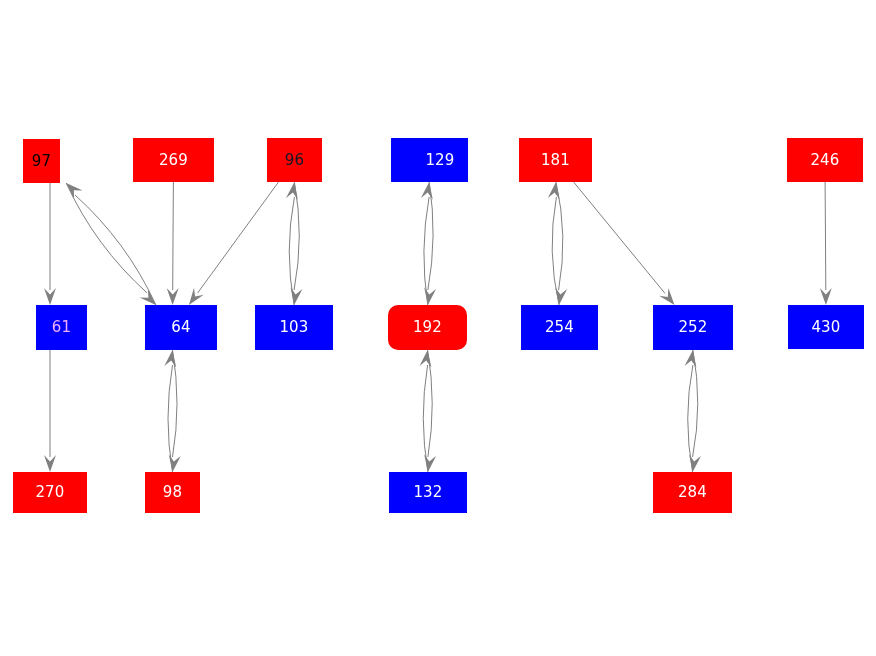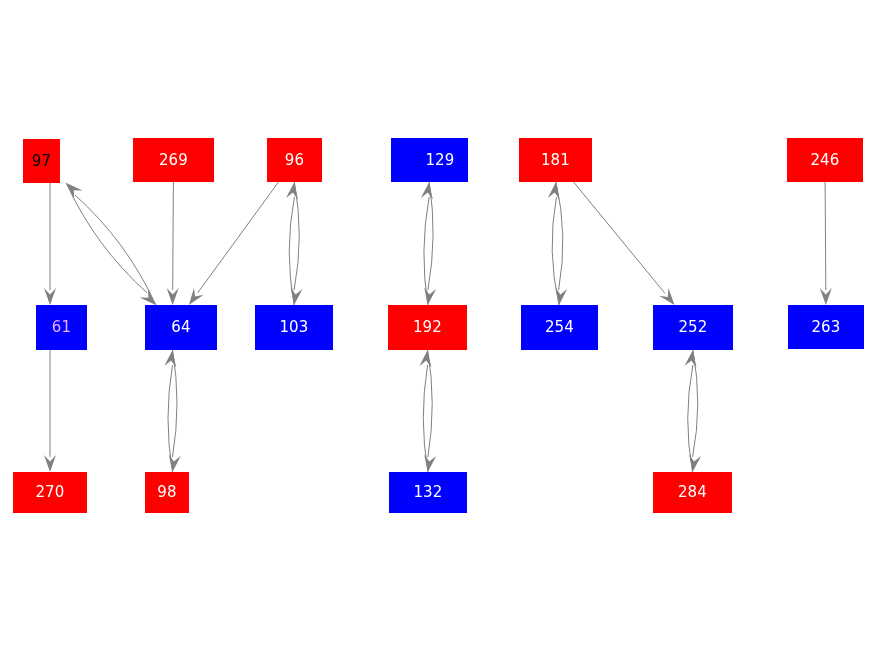--- a/index.html
+++ b/index.html
@@ -101,57 +101,57 @@
       <path class="edge-path" d="M 172.5 472.0 Q 163.5 418.5 172.5 365.0"></path>
       <path class="edge-head" d="M 172.5 350.0 L 176.2 367.6 L 171.1 360.5 L 164.3 366.1 Z"></path>
     </svg>
   <div id="node-layer">
       <div class="gnode" style="left: 23px; top: 139px; width: 37px; height: 44px; background: rgb(255, 0, 0); color: #000000;">
         <span class="gnode-label">97</span>
       </div>
       <div class="gnode" style="left: 133px; top: 138px; width: 81px; height: 44px; background: rgb(255, 0, 0); color: rgb(255, 255, 255);">
         <span class="gnode-label">269</span>
       </div>
-      <div class="gnode" style="left: 267px; top: 138px; width: 55px; height: 44px; background: rgb(255, 0, 0); color: #ffffff;">
+      <div class="gnode" style="left: 267px; top: 138px; width: 55px; height: 44px; background: rgb(255, 0, 0); color: #0f172a;">
         <span class="gnode-label">96</span>
       </div>
       <div class="gnode" style="left: 391px; top: 138px; width: 77px; height: 44px; background: rgb(0, 0, 255); color: rgb(255, 255, 255); padding-left: 21px;">
         <span class="gnode-label">129</span>
       </div>
       <div class="gnode" style="left: 519px; top: 138px; width: 73px; height: 44px; background: rgb(255, 0, 0); color: rgb(255, 255, 255);">
         <span class="gnode-label">181</span>
       </div>
       <div class="gnode" style="left: 787px; top: 138px; width: 76px; height: 44px; background: rgb(255, 0, 0); color: rgb(255, 255, 255);">
         <span class="gnode-label">246</span>
       </div>
       <div class="gnode" style="left: 36px; top: 305px; width: 51px; height: 45px; background: rgb(0, 0, 255); color: #f0abfc;">
         <span class="gnode-label">61</span>
       </div>
       <div class="gnode" style="left: 145px; top: 305px; width: 72px; height: 45px; background: rgb(0, 0, 255); color: rgb(255, 255, 255);">
         <span class="gnode-label">64</span>
       </div>
       <div class="gnode" style="left: 255px; top: 305px; width: 78px; height: 45px; background: rgb(0, 0, 255); color: rgb(255, 255, 255);">
         <span class="gnode-label">103</span>
       </div>
-      <div class="gnode" style="left: 388px; top: 305px; width: 79px; height: 45px; background: rgb(255, 0, 0); color: rgb(255, 255, 255);">
+      <div class="gnode" style="left: 388px; top: 305px; width: 79px; height: 45px; background: rgb(255, 0, 0); color: rgb(255, 255, 255); border-radius: 10px;">
         <span class="gnode-label">192</span>
       </div>
       <div class="gnode" style="left: 521px; top: 305px; width: 77px; height: 45px; background: rgb(0, 0, 255); color: rgb(255, 255, 255);">
         <span class="gnode-label">254</span>
       </div>
       <div class="gnode" style="left: 653px; top: 305px; width: 80px; height: 45px; background: rgb(0, 0, 255); color: rgb(255, 255, 255);">
         <span class="gnode-label">252</span>
       </div>
       <div class="gnode" style="left: 788px; top: 305px; width: 76px; height: 44px; background: rgb(0, 0, 255); color: rgb(255, 255, 255);">
-        <span class="gnode-label">263</span>
+        <span class="gnode-label">430</span>
       </div>
       <div class="gnode" style="left: 13px; top: 472px; width: 74px; height: 41px; background: rgb(255, 0, 0); color: rgb(255, 255, 255);">
         <span class="gnode-label">270</span>
       </div>
-      <div class="gnode" style="left: 145px; top: 472px; width: 44px; height: 41px; background: rgb(255, 0, 0); color: rgb(255, 255, 255);">
+      <div class="gnode" style="left: 145px; top: 472px; width: 55px; height: 41px; background: rgb(255, 0, 0); color: rgb(255, 255, 255);">
         <span class="gnode-label">98</span>
       </div>
       <div class="gnode" style="left: 389px; top: 472px; width: 78px; height: 41px; background: rgb(0, 0, 255); color: rgb(255, 255, 255);">
         <span class="gnode-label">132</span>
       </div>
       <div class="gnode" style="left: 653px; top: 472px; width: 79px; height: 41px; background: rgb(255, 0, 0); color: rgb(255, 255, 255);">
         <span class="gnode-label">284</span>
       </div>
     </div>
 </div>

